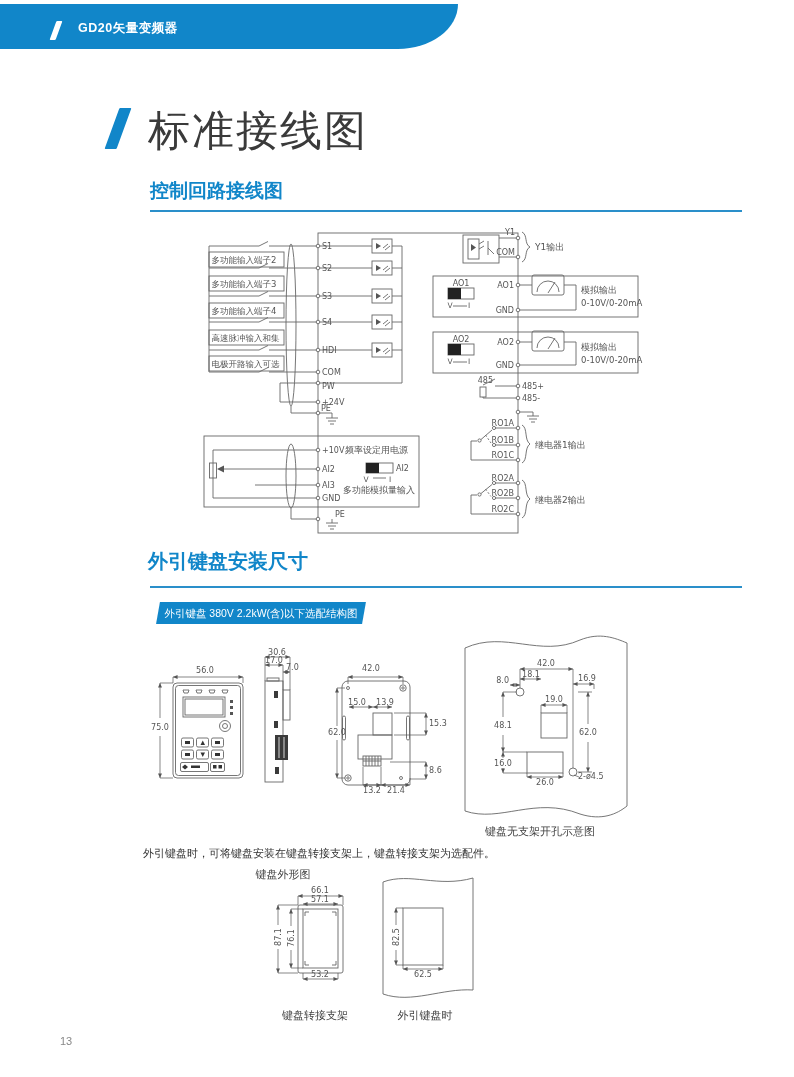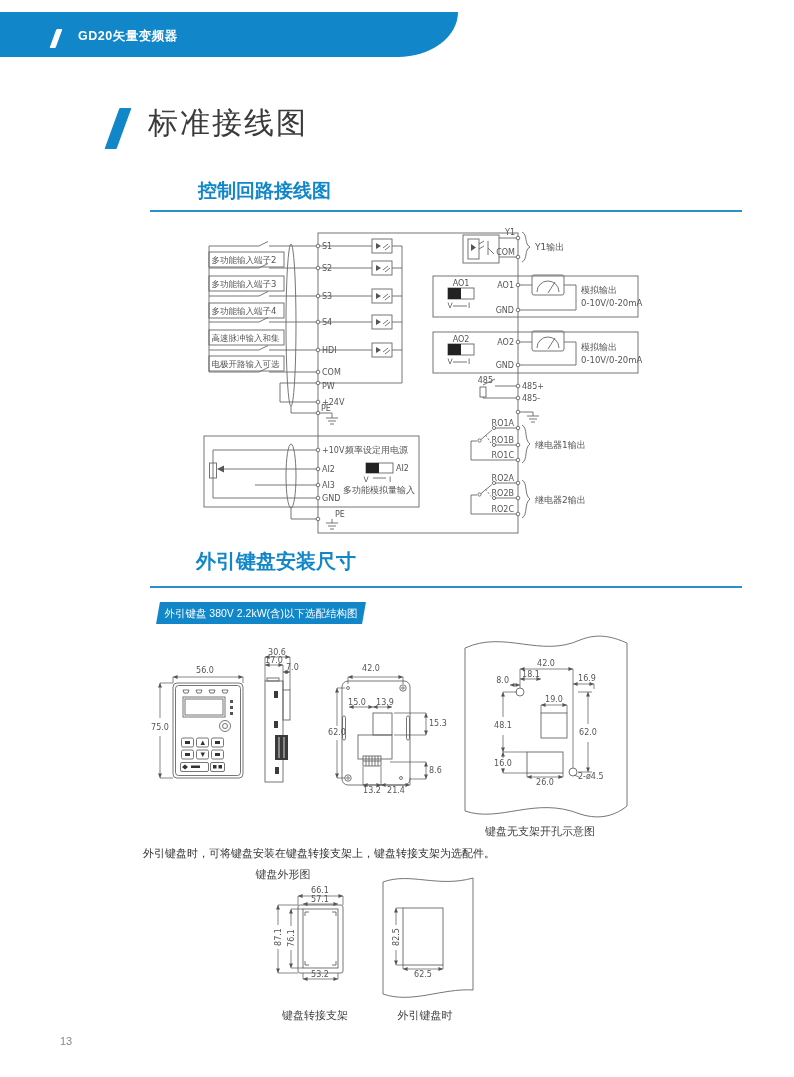--- a/index.html
+++ b/index.html
@@ -1,24 +1,24 @@
 <!DOCTYPE html>
 <html><head>
 <meta charset="utf-8">
 <style>
   html,body{margin:0;padding:0;}
   body{width:794px;height:1077px;position:relative;background:#fff;overflow:hidden;
        font-family:"Liberation Sans","DejaVu Sans",sans-serif;}
   .abs{position:absolute;}
-  .hdr{left:0;top:12px;width:458px;height:45px;background:#1186c9;border-bottom-right-radius:60px 45px;}
+  .hdr{left:0;top:4px;width:458px;height:45px;background:#1186c9;border-bottom-right-radius:60px 45px;}
   .hdr-slash{left:53px;top:17px;width:6px;height:19px;background:#fff;transform:skewX(-20deg);border-radius:1px;}
   .hdr-title{left:78px;top:16px;color:#fff;font-size:12.5px;font-weight:bold;letter-spacing:.5px;}
   .title-slash{left:112px;top:108px;width:12px;height:41px;background:#1186c9;transform:skewX(-20deg);border-radius:1px;}
-  .page-title{left:148px;top:103px;font-size:30px;color:#3a3a3a;letter-spacing:2px;font-weight:500;}
-  .sec-head{color:#1186c9;font-weight:bold;margin-left:48px;}
+  .page-title{left:148px;top:103px;font-size:42px;color:#3a3a3a;letter-spacing:2px;font-weight:500;}
+  .sec-head{color:#1186c9;font-weight:bold;}
   .sec1-head{left:150px;top:178px;font-size:19px;}
   .sec2-head{left:148px;top:548px;font-size:20px;}
   .rule{height:2px;background:#2a8fca;}
   .banner{left:158px;top:602px;width:206px;height:22px;background:#1186c9;transform:skewX(-10deg);}
   .banner span{display:block;transform:skewX(10deg);color:#fff;font-size:10.5px;line-height:22px;text-align:center;}
   .caption{font-size:11px;color:#3f3f3f;text-align:center;}
   .note{left:143px;top:846px;font-size:11px;color:#333;}
   .pageno{left:27px;top:1035px;font-size:11px;color:#888;margin-left:33px;}
   svg{position:absolute;overflow:visible;}
   svg text{font-family:"DejaVu Sans","Liberation Sans",sans-serif;fill:#555;}

